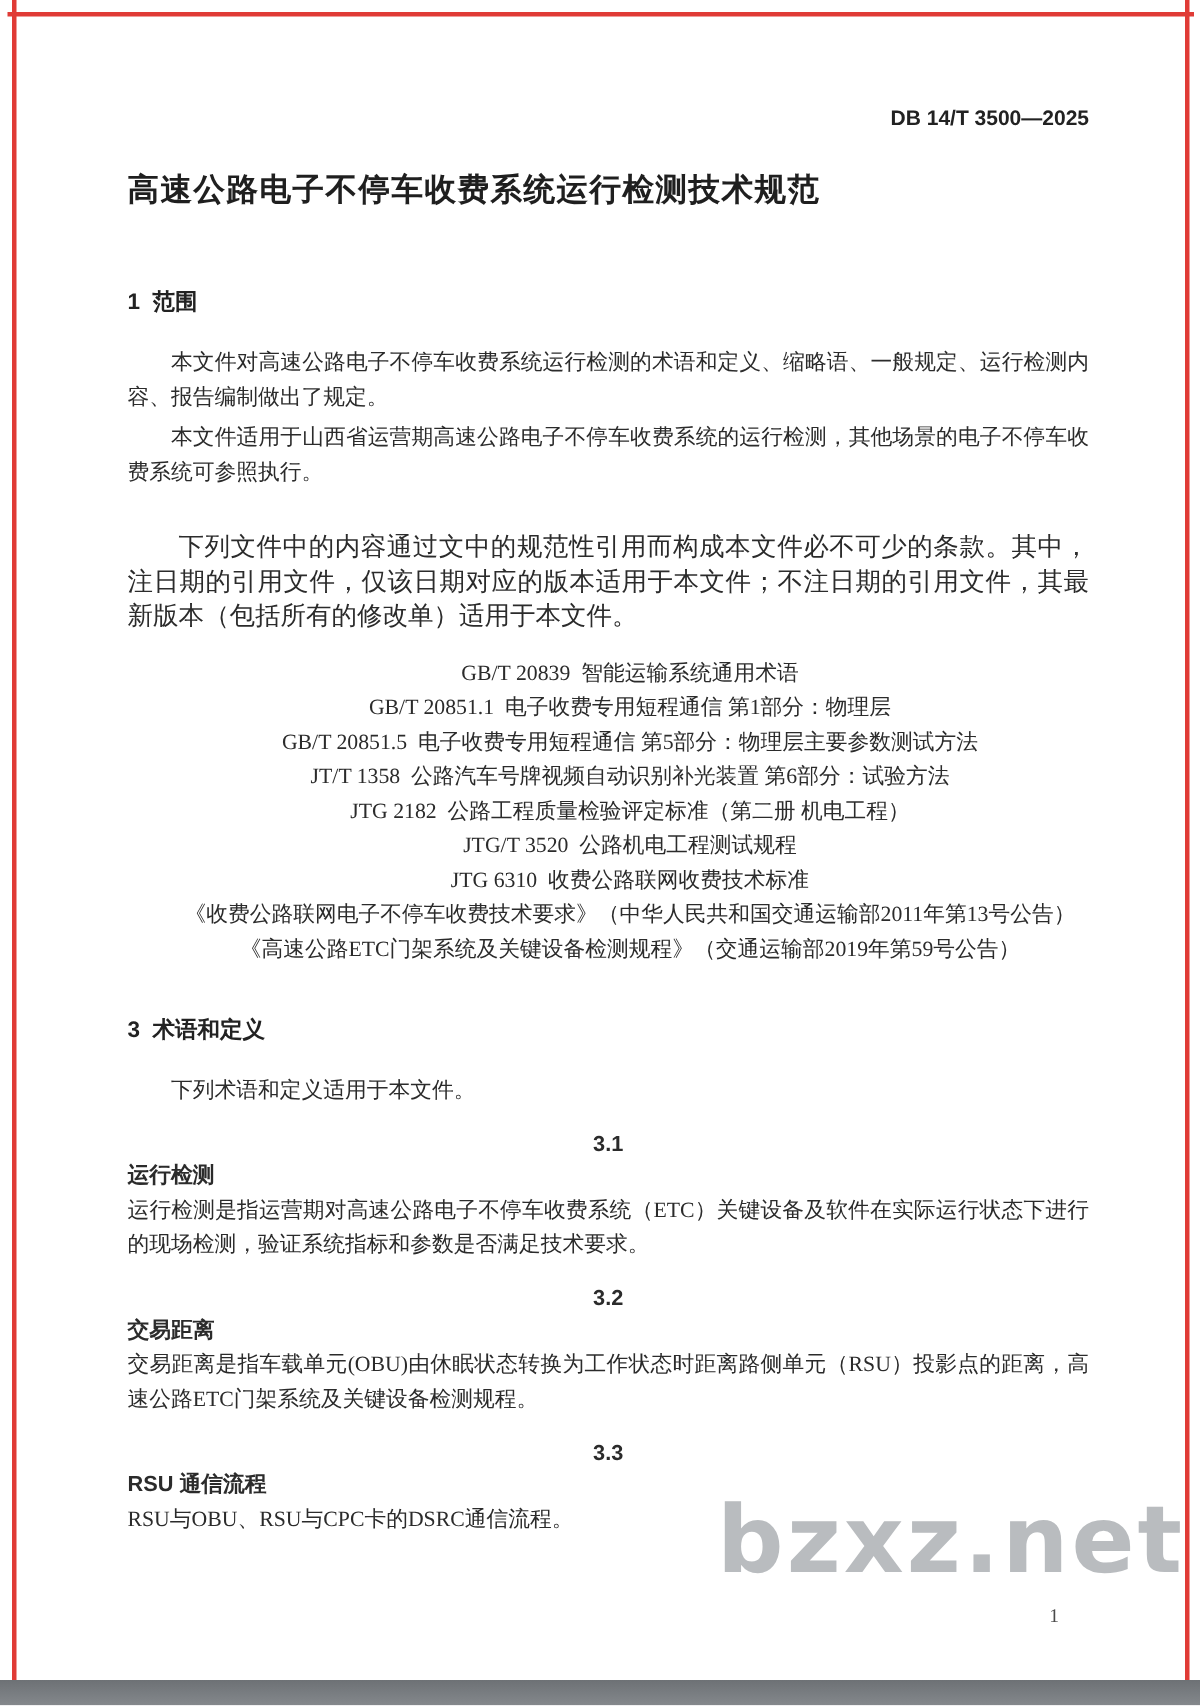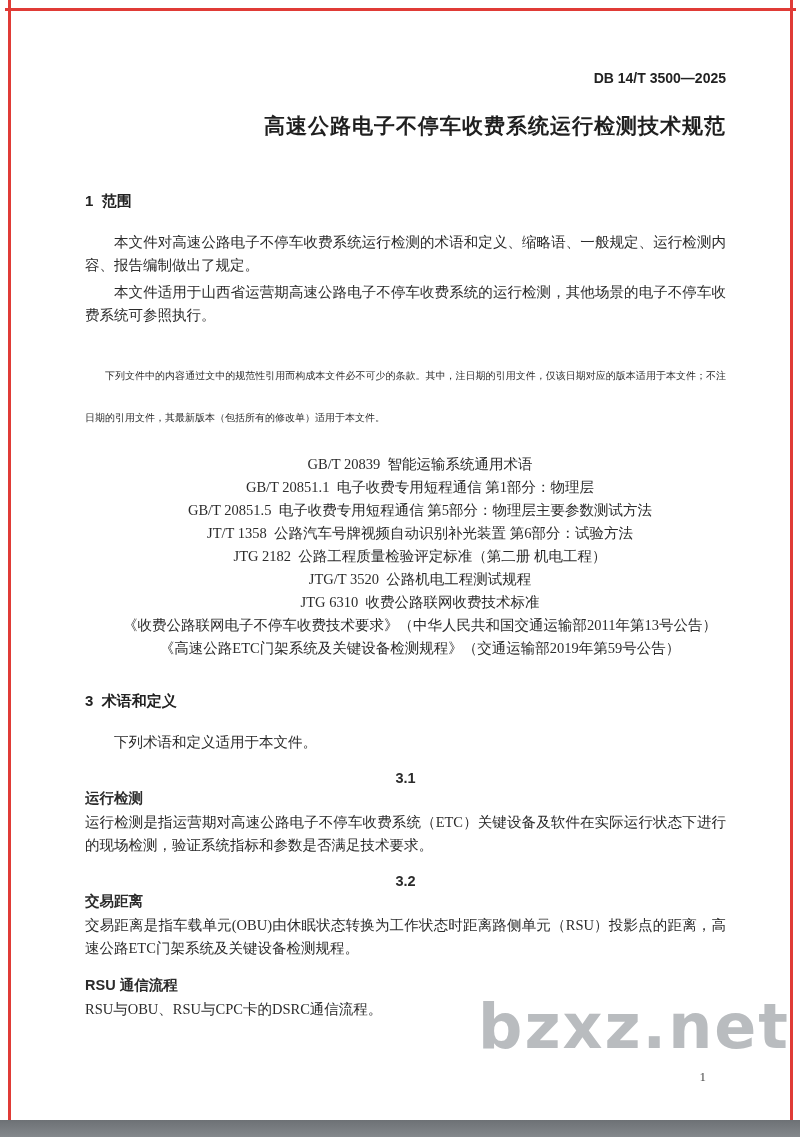--- a/index.html
+++ b/index.html
@@ -36,21 +36,21 @@
     text-align: right;
     font-family: "Liberation Sans", "DejaVu Sans", sans-serif;
     font-size: 14px;
     font-weight: 600;
     color: #222222;
     white-space: pre-wrap;
   }
 
   .title {
     margin-top: 26px;
-    text-align: right;
+    text-align: left;
     font-family: "Liberation Sans", "DejaVu Sans", sans-serif;
     font-size: 21px;
     font-weight: bold;
     color: #1f1f1f;
     letter-spacing: 1px;
   }
 
   .sec-heading {
     font-family: "Liberation Sans", "DejaVu Sans", sans-serif;
     font-size: 15px;
@@ -67,25 +67,26 @@
     line-height: 23px;
     text-indent: 2em;
     text-align: justify;
     white-space: pre-wrap;
   }
   p.mt-lg { margin-top: 20px; }
   p.mt-sm { margin-top: 4px; }
 
   p.spread-para {
     margin-top: 28px;
-    font-size: 10px;
-    line-height: 42px;
+    font-size: 17px;
+    line-height: 23px;
     text-indent: 2em;
     text-align: justify;
     white-space: pre-wrap;
+    font-family: Liberation Mono, monospace;
   }
 
   .ref-list { margin-top: 14px; text-align: center; }
   .ref-item {
     font-size: 14.5px;
     line-height: 23px;
     padding-left: 2em;
     white-space: pre-wrap;
   }
 
@@ -172,20 +173,21 @@
       <div class="term-def">运行检测是指运营期对高速公路电子不停车收费系统（ETC）关键设备及软件在实际运行状态下进行的现场检测，验证系统指标和参数是否满足技术要求。</div>
     </div>
 
     <div class="term-block">
       <div class="term-number">3.2</div>
       <div class="term-name">交易距离</div>
       <div class="term-def">交易距离是指车载单元(OBU)由休眠状态转换为工作状态时距离路侧单元（RSU）投影点的距离，高速公路ETC门架系统及关键设备检测规程。</div>
     </div>
 
     <div class="term-block">
+      <div class="term-number">3.3</div>
       <div class="term-name">RSU 通信流程</div>
       <div class="term-def">RSU与OBU、RSU与CPC卡的DSRC通信流程。</div>
     </div>
 
   </div>
 
   <div class="watermark">bzxz.net</div>
   <div class="page-number">1</div>
 
   <div class="bottom-bar"></div>

